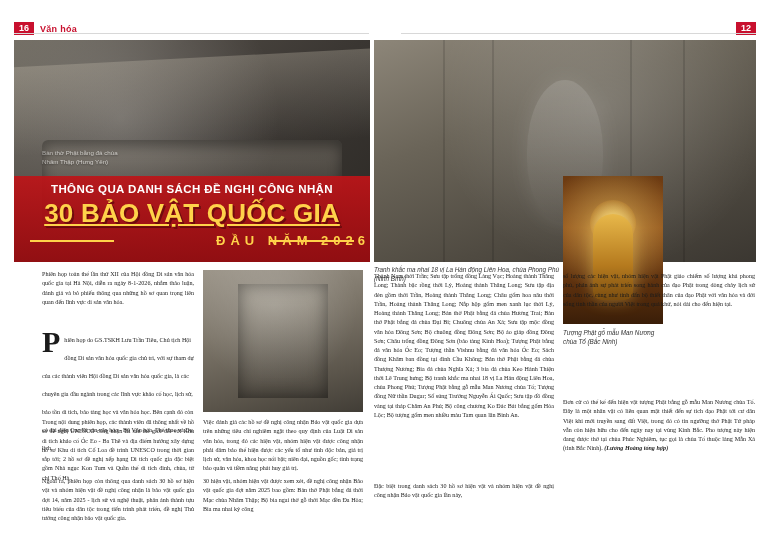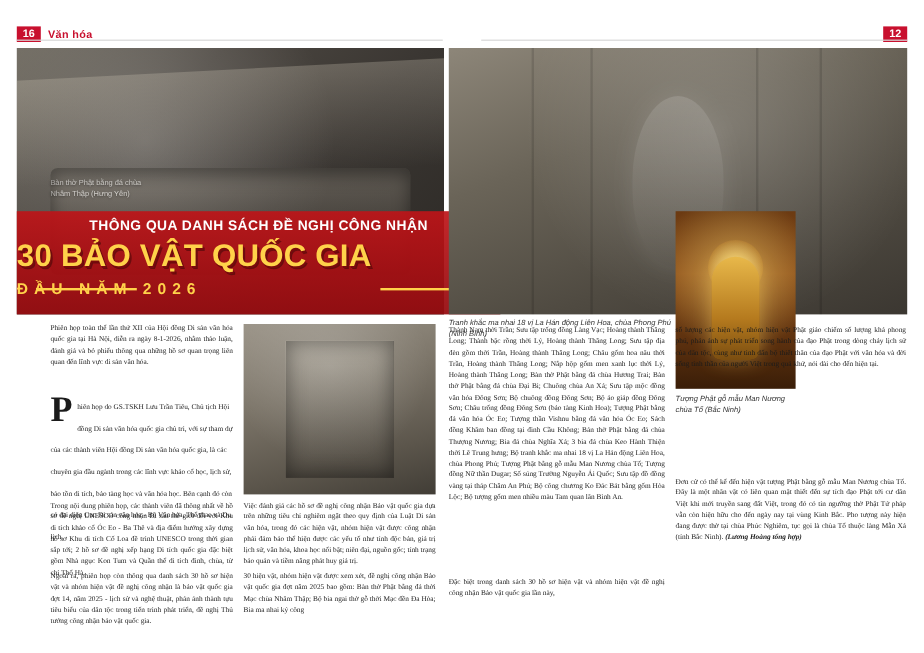--- a/index.html
+++ b/index.html
@@ -133,49 +133,50 @@
 
   
   .headline-band {
     position: absolute;
     left: 14px;
     top: 176px;
     width: 356px;
     height: 86px;
     background: linear-gradient(180deg, rgba(190,20,24,.92), rgba(150,12,16,.94));
     overflow: hidden;
-    padding-left: 47px;
   }
   .hl-1 {
     position: absolute;
     left: 0; right: 0;
     top: 7px;
     text-align: center;
     color: #ffffff;
     font-family: "Liberation Sans", sans-serif;
     font-size: 11.5px;
     font-weight: bold;
     letter-spacing: .4px;
   }
   .hl-2 {
     position: absolute;
     left: 0; right: 0;
     top: 22px;
+    text-align: center;
     color: #ffd24a;
     font-family: "Liberation Sans", sans-serif;
     font-size: 26px;
     font-weight: bold;
     letter-spacing: .2px;
     text-shadow: 1px 1px 0 #7a0a0c, 2px 2px 0 rgba(0,0,0,.35);
+    text-decoration: underline;
   }
   .hl-3 {
     position: absolute;
     left: 0; right: 0;
     top: 57px;
-    text-align: left;
+    text-align: right;
     color: #ffd24a;
     font-family: "Liberation Sans", sans-serif;
     font-size: 13px;
     font-weight: bold;
     letter-spacing: 5px;
   }
   .hl-rule {
     position: absolute;
     top: 64px;
     height: 2px;

